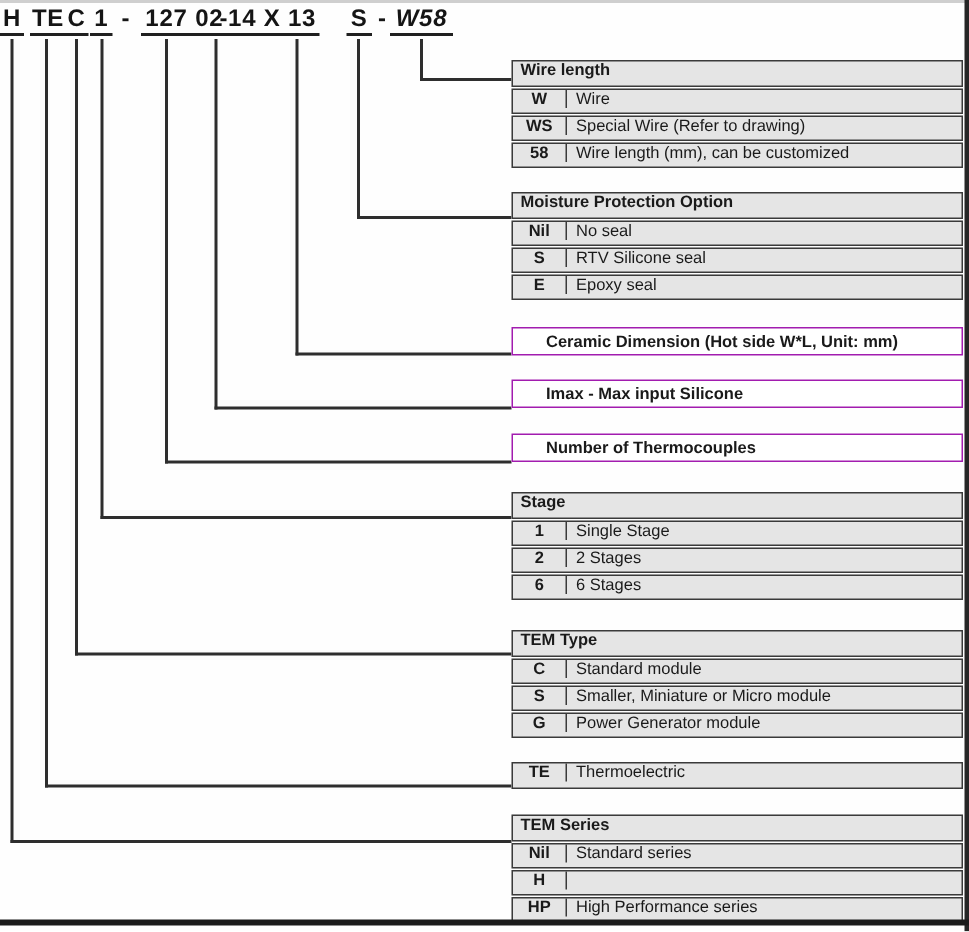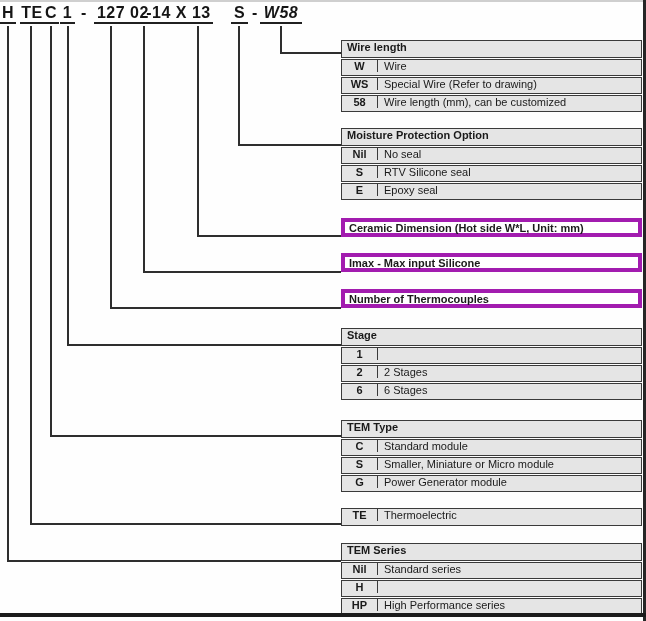--- a/index.html
+++ b/index.html
@@ -36,22 +36,22 @@
   .trow.thead { height:18px; font-weight:bold; }
   .thead .ttl { display:flex; align-items:center; padding-left:5px; width:100%; }
   .tkey {
     flex:0 0 36px; border-right:1px solid #3a3a3a;
     display:flex; align-items:center; justify-content:center;
     font-weight:bold;
   }
   .tdesc { flex:1; display:flex; align-items:center; padding-left:6px; white-space:nowrap; overflow:hidden; }
   .boxrow {
     position:absolute; left:341px; width:301px; height:19px;
-    border:4px solid #a21caf; background:#fff;
-    display:flex; align-items:center; padding-left:4px;
+    border:1px solid #a21caf; background:#fff;
+    display:flex; align-items:center; padding-left:22px;
     font-size:11px; font-weight:bold; white-space:nowrap;
   }
 </style>
 </head>
 <body>
 
 <div class="canvas">
 
   <div class="edge-top"></div>
 
@@ -135,20 +135,21 @@
   <div class="boxrow" style="top:218px;">Ceramic Dimension (Hot side W*L, Unit: mm)</div>
   <div class="boxrow" style="top:253px;">Imax - Max input Silicone</div>
   <div class="boxrow" style="top:289px;">Number of Thermocouples</div>
 
   <div class="tbl" style="top:328px;">
     <div class="trow thead">
       <span class="ttl">Stage</span>
     </div>
     <div class="trow">
       <span class="tkey">1</span>
+      <span class="tdesc">Single Stage</span>
     </div>
     <div class="trow">
       <span class="tkey">2</span>
       <span class="tdesc">2 Stages</span>
     </div>
     <div class="trow">
       <span class="tkey">6</span>
       <span class="tdesc">6 Stages</span>
     </div>
   </div>

